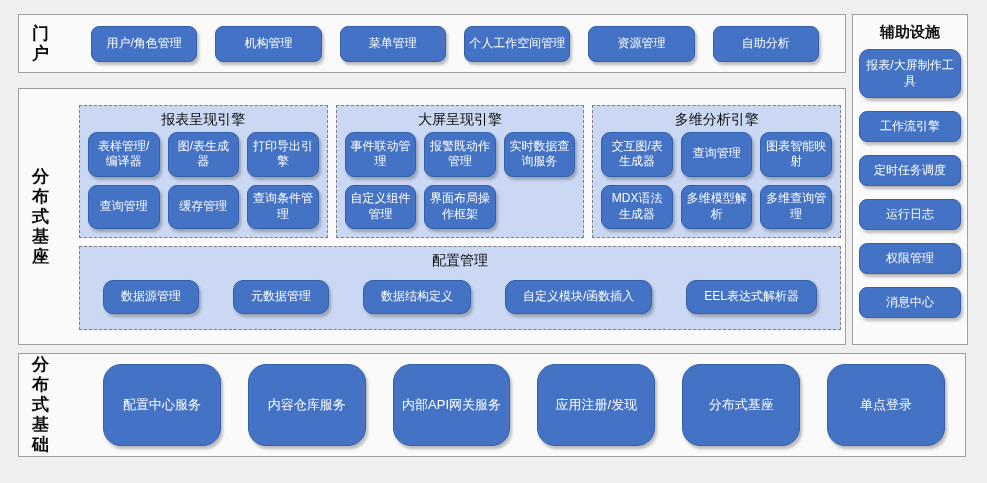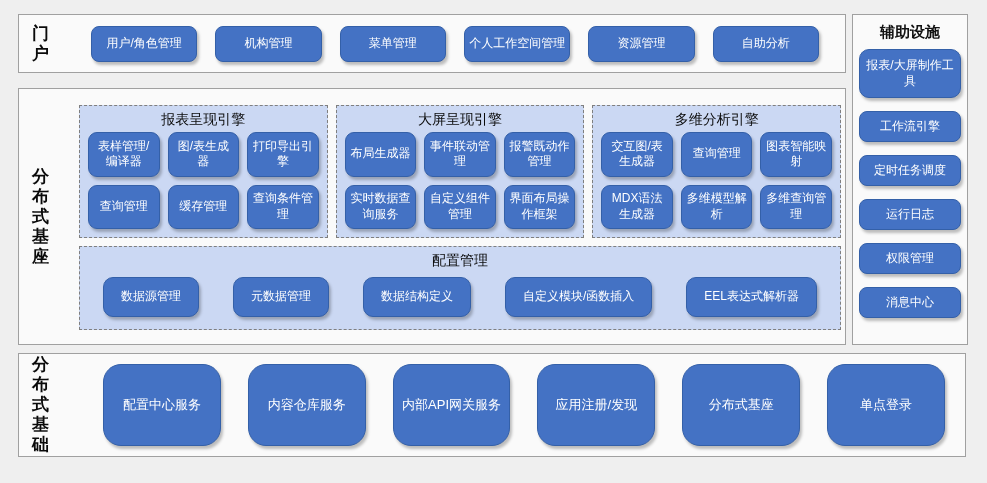--- a/index.html
+++ b/index.html
@@ -38,21 +38,21 @@
   .app-content{position:absolute;left:60px;right:4px;top:16px;bottom:8px;border-radius:29px;}
   .engines{display:flex;gap:8px;height:133px;}
   .group{
     background:#cbd8f3;border:1px dashed #7f7f7f;box-sizing:border-box;
     display:flex;flex-direction:column;padding:3px 8px 8px 8px;flex:1;
   }
   .group-title{font-size:14px;text-align:center;color:#0a0a0a;padding:2px 0 3px 0;}
   .grid{flex:1;display:grid;grid-template-columns:repeat(3,1fr);grid-auto-rows:1fr;gap:8px;}
   .cfg-group{margin-top:8px;height:84px;}
   .cfg-row{flex:1;display:flex;justify-content:center;align-items:center;gap:34px;}
-  .cfg-row .btn{height:40px;padding:4px 17px;border-radius:10px;}
+  .cfg-row .btn{height:34px;padding:4px 17px;border-radius:10px;}
   
   #aux{left:852px;top:14px;width:116px;height:331px;display:flex;flex-direction:column;align-items:center;padding-top:8px;}
   .aux-title{font-size:15px;font-weight:bold;margin-bottom:7px;}
   #aux .btn{width:102px;height:31px;margin-bottom:13px;border-radius:8px;flex:none;}
   #aux .btn.tall{height:49px;border-radius:10px;}
   
   #dist{left:18px;top:353px;width:948px;height:104px;display:flex;align-items:center;}
   #dist .row{flex:1;display:flex;gap:27px;margin-left:84px;margin-right:20px;}
   #dist .btn{flex:1;height:82px;border-radius:18px;font-size:13px;}
 </style>
@@ -84,21 +84,20 @@
           <div class="btn">打印导出引擎</div>
           <div class="btn">查询管理</div>
           <div class="btn">缓存管理</div>
           <div class="btn">查询条件管理</div>
         </div>
       </div>
 
       <div class="group">
         <div class="group-title">大屏呈现引擎</div>
         <div class="grid">
-          <div class="btn">布局生成器</div>
           <div class="btn">事件联动管理</div>
           <div class="btn">报警既动作管理</div>
           <div class="btn">实时数据查询服务</div>
           <div class="btn">自定义组件管理</div>
           <div class="btn">界面布局操作框架</div>
         </div>
       </div>
 
       <div class="group">
         <div class="group-title">多维分析引擎</div>

